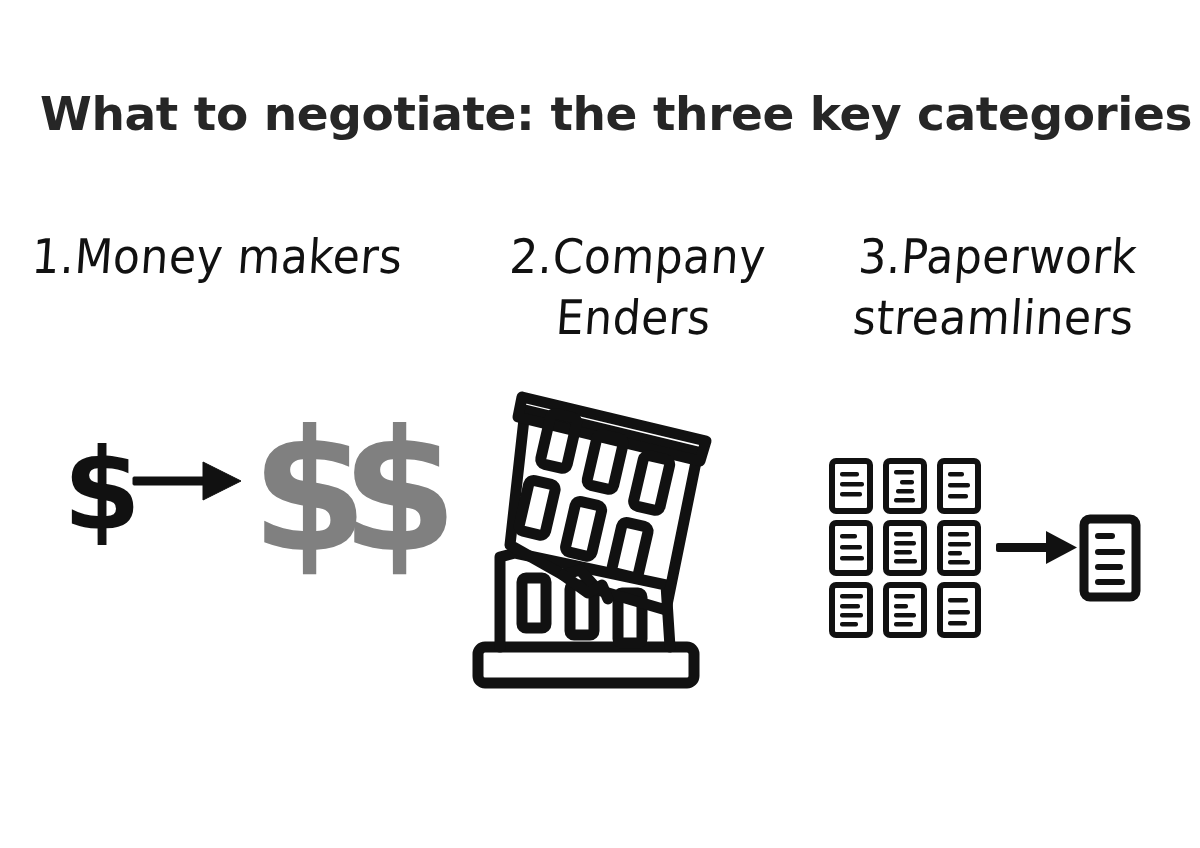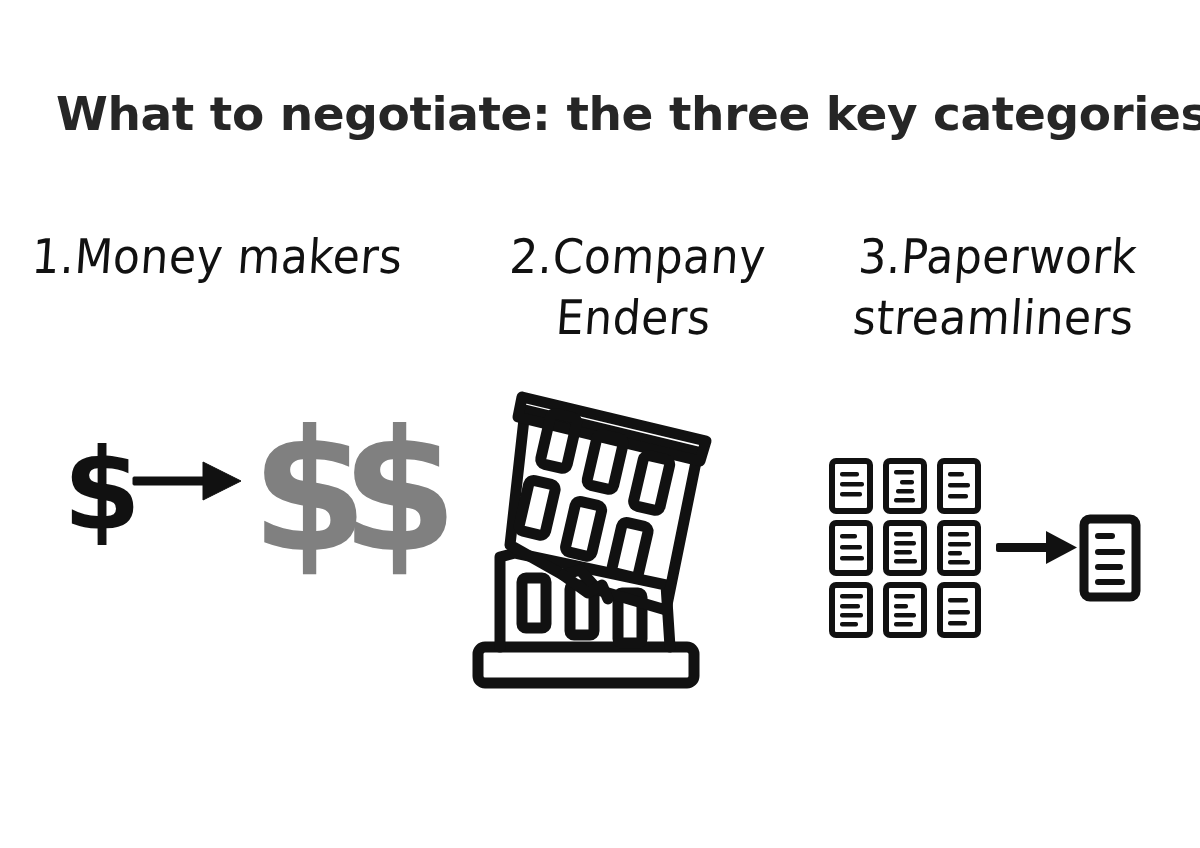--- a/index.html
+++ b/index.html
@@ -20,21 +20,20 @@
     position: absolute;
     left: 40px;
     top: 86px;
     width: 1130px;
     font-family: "DejaVu Sans", sans-serif;
     font-weight: bold;
     font-size: 47px;
     letter-spacing: -0.4px;
     color: #262626;
     white-space: nowrap;
-    margin-left: 16px;
   }
 
   
   .column {
     position: absolute;
     top: 225px;
   }
   #column-1 { left: 34px;  width: 400px; }
   #column-2 { left: 480px; width: 320px; }
   #column-3 { left: 830px; width: 340px; }

